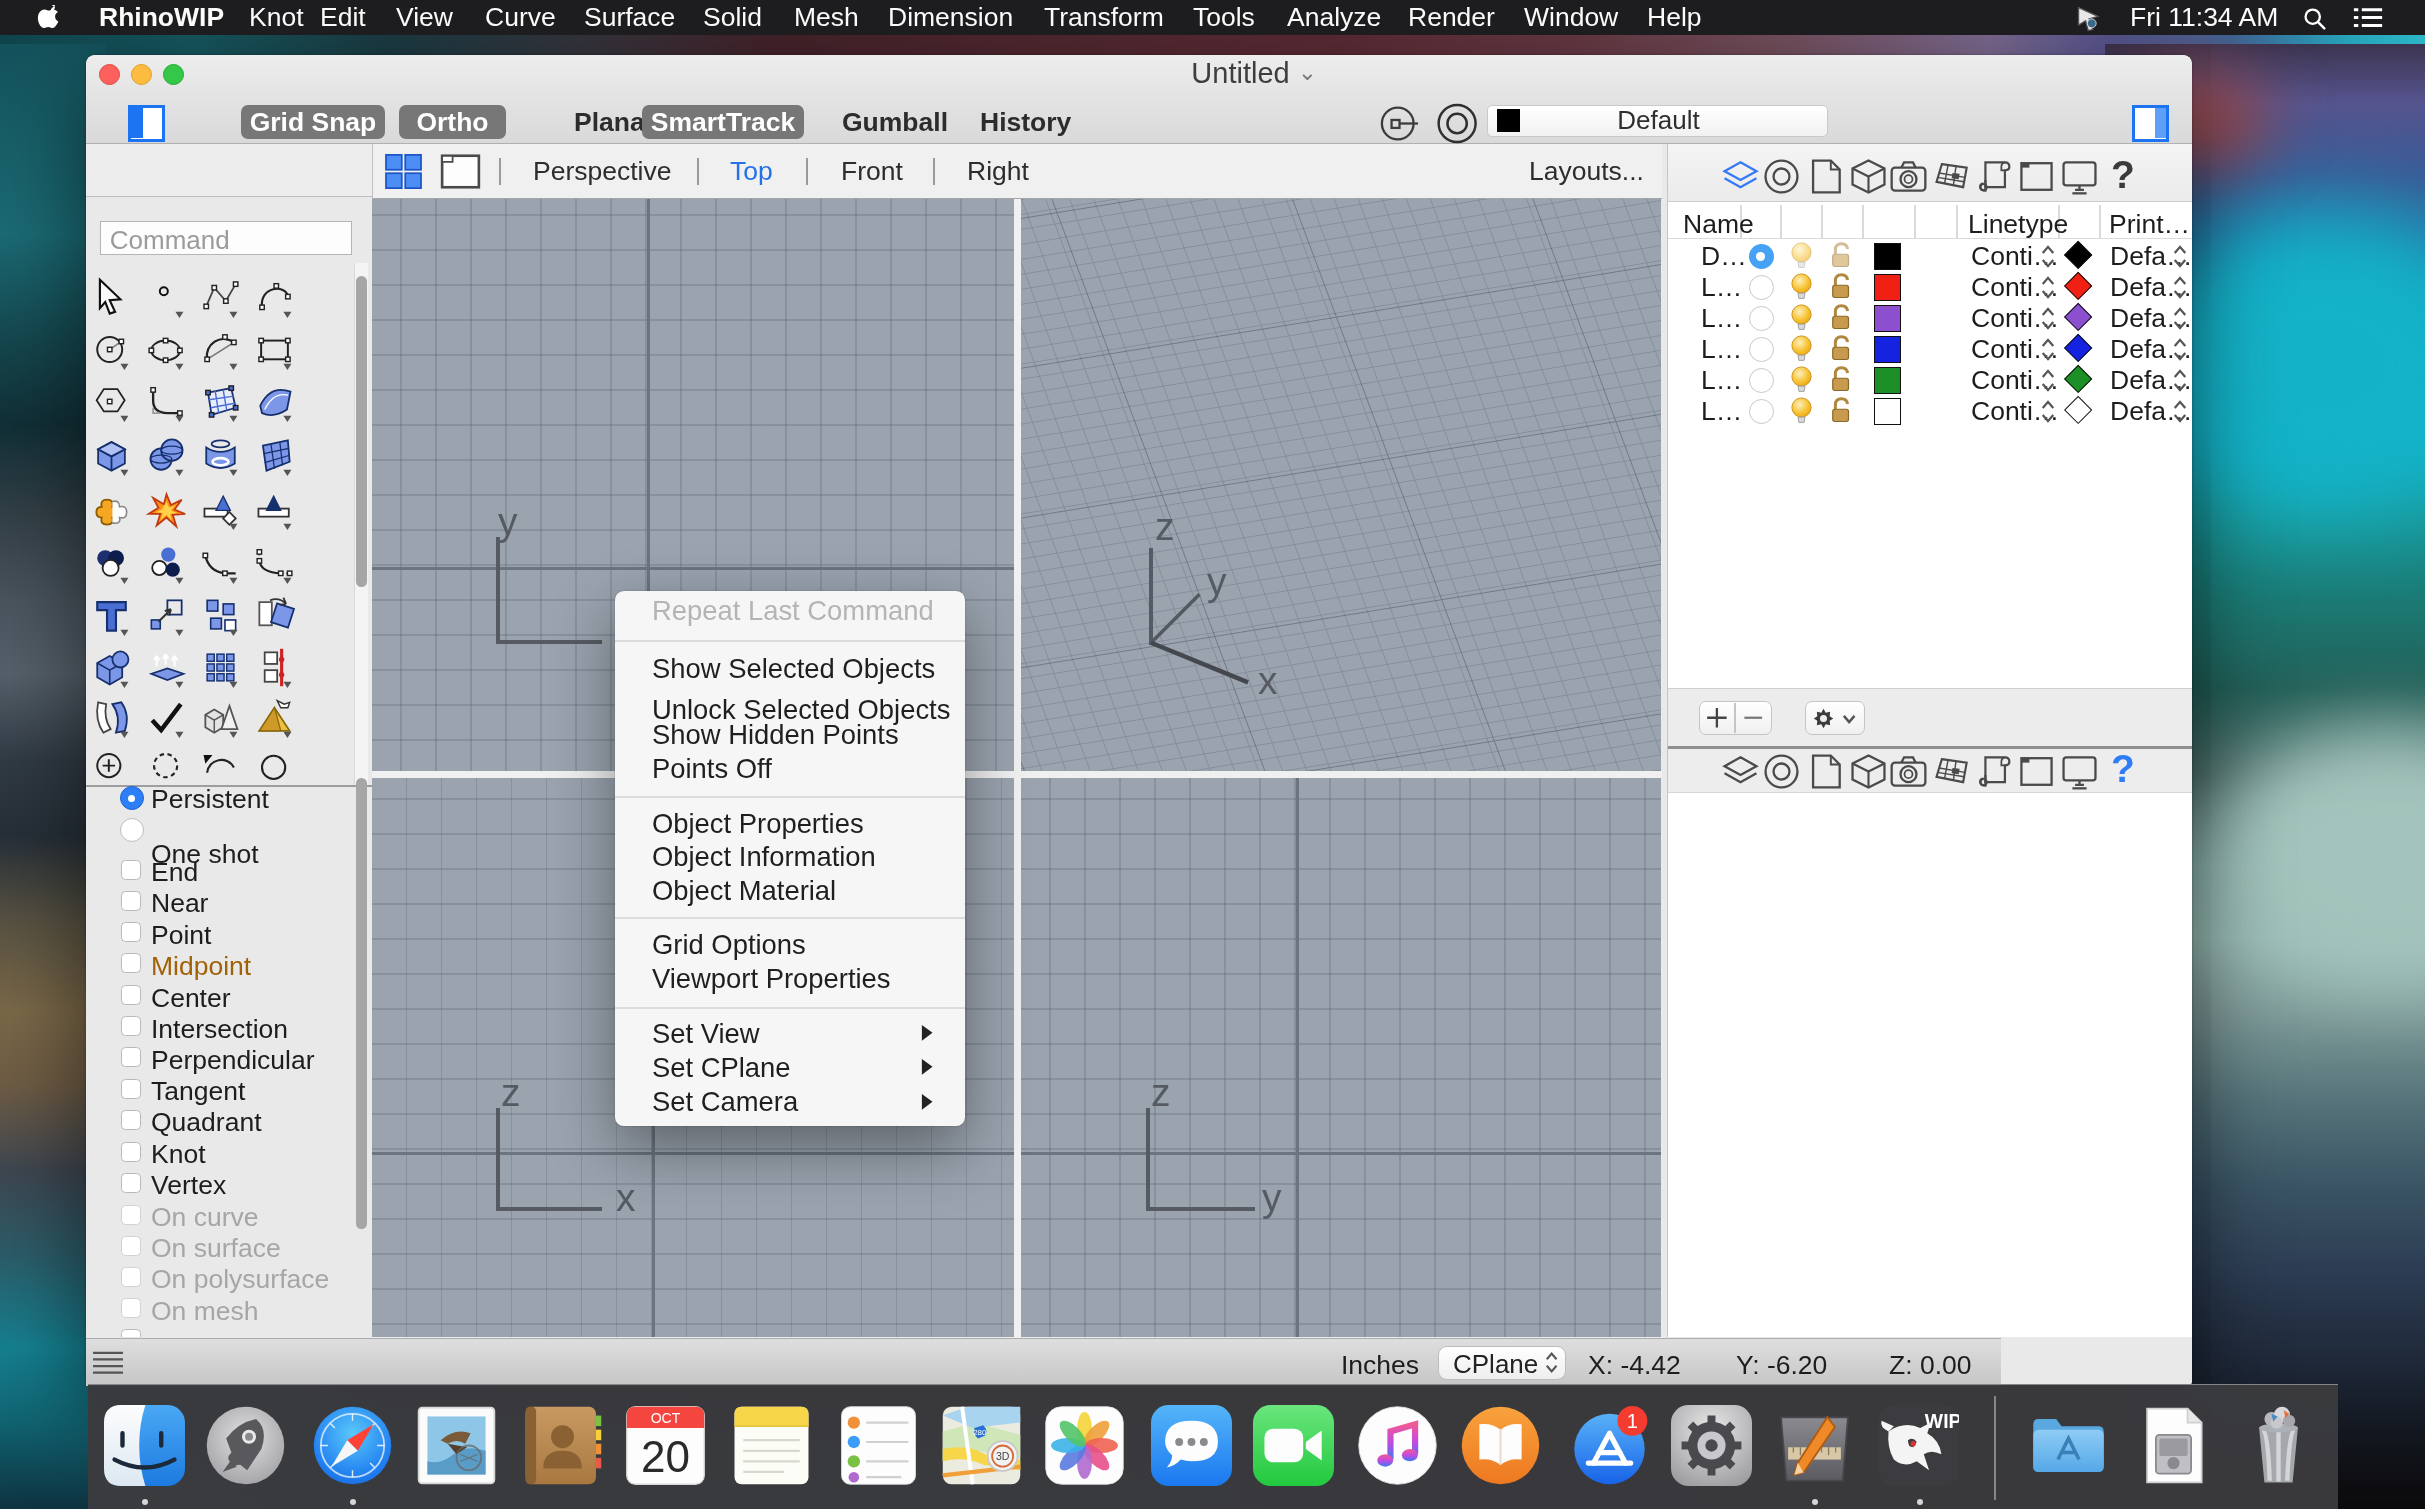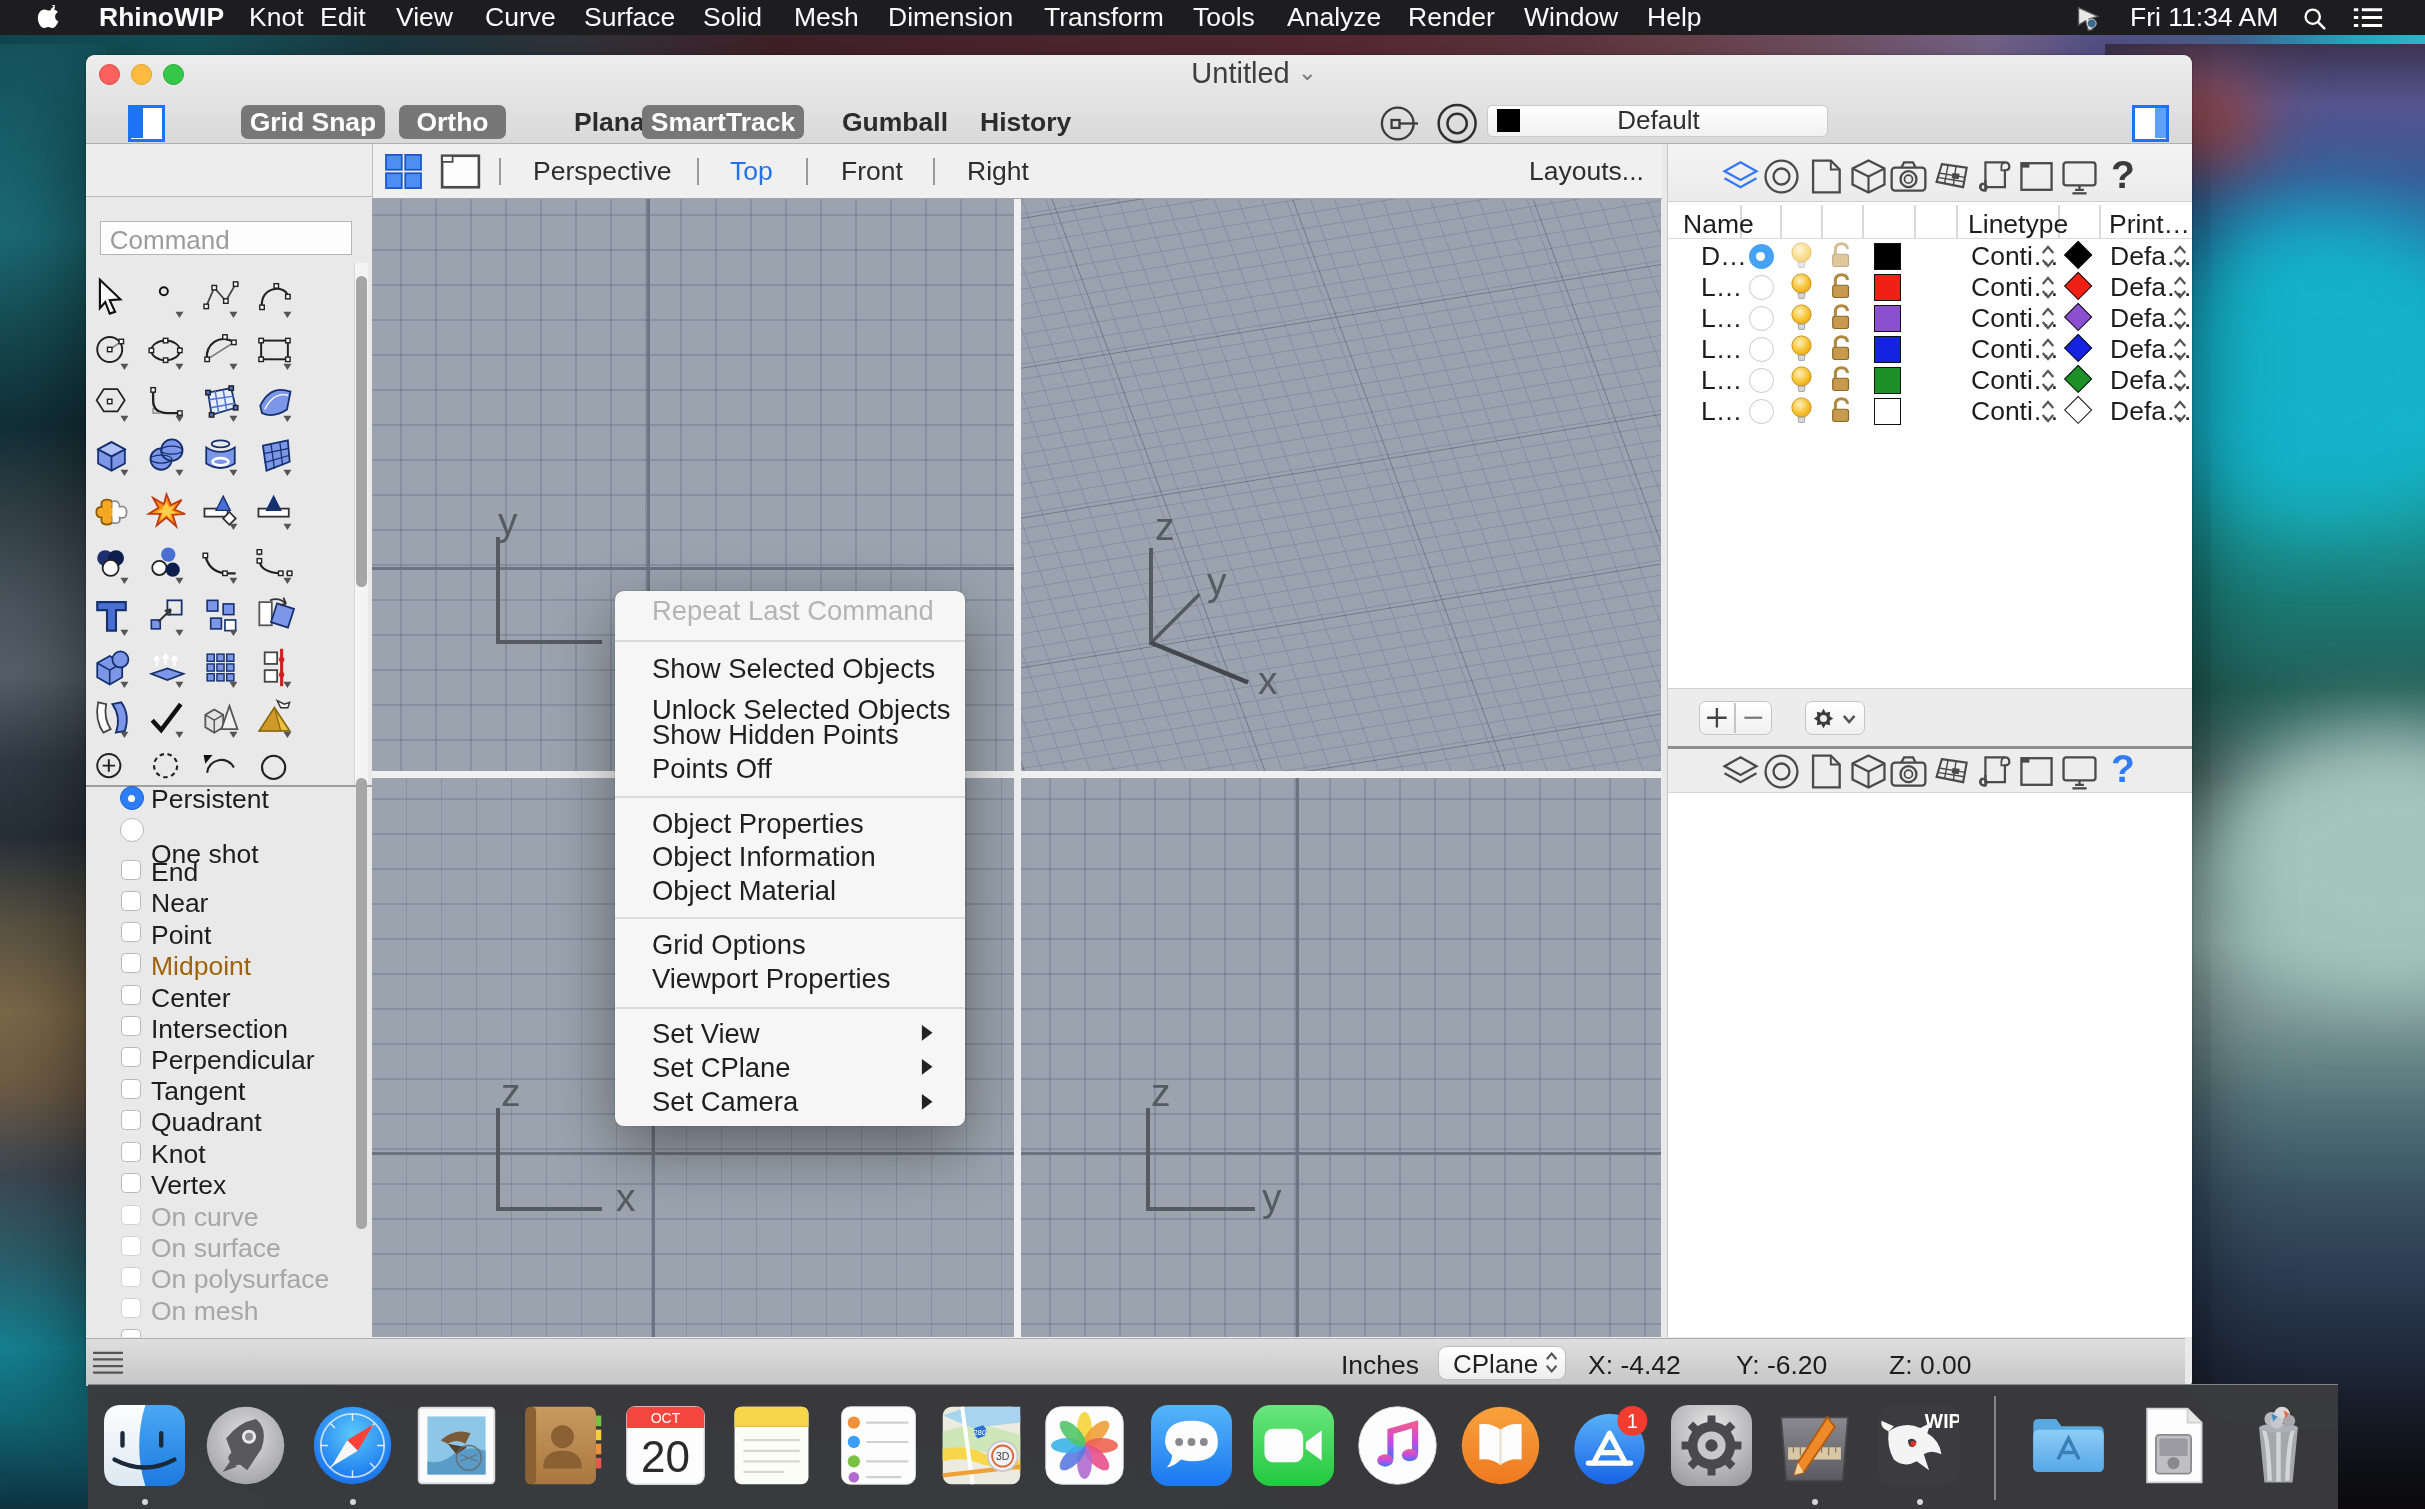--- a/index.html
+++ b/index.html
@@ -8,21 +8,21 @@
 #wall .blob { position:absolute; border-radius:50%; filter:blur(53px); }
 #menubar { position:absolute; left:0; top:0; width:2426px; height:35px; background:#1d1d1f; color:#fff; z-index:50; }
 #menubar .mi { position:absolute; top:0; height:35px; line-height:35px; font-size:26.5px; color:#fbfbfb; }
 #win { position:absolute; left:86px; top:55px; width:2106px; height:1330px; background:#e9e9e9; border-radius:8.8px 8.8px 3.5px 3.5px; box-shadow:0 35px 88px rgba(0,0,0,0.55), 0 0 2.7px rgba(0,0,0,0.35); z-index:10; }
 #titlebar { position:absolute; left:0; top:0; width:2106px; height:89px; background:linear-gradient(#ededed,#d9d9d9); border-bottom:1.8px solid #b0b0b0; border-radius:8.8px 8.8px 0 0; }
 .tl { position:absolute; top:8.8px; width:21px; height:21px; border-radius:50%; }
 #tabrow { position:absolute; left:286px; top:89px; width:1290px; height:55px; background:#f0f0f0; border-bottom:1.8px solid #a6a6a6; border-left:1.8px solid #c0c0c0; }
 #sidebar { position:absolute; left:0; top:89px; width:286px; height:1193px; background:#e9e9e9; overflow:hidden;padding-left:32px; }
 #vports { position:absolute; left:286px; top:144px; width:1290px; height:1139px; background:#ececec; overflow:hidden; }
 #rpanel { position:absolute; left:1581px; top:89px; width:525px; height:1193px; background:#fff; border-left:1.8px solid #c6c6c6; overflow:hidden; }
-#statusbar { position:absolute; left:0; top:1283px; width:2099px; height:48px; background:linear-gradient(#dedede,#c6c6c6); border-top:1.8px solid #adadad; }
+#statusbar { position:absolute; left:0; top:1283px; width:1915px; height:48px; background:linear-gradient(#dedede,#c6c6c6); border-top:1.8px solid #adadad; }
 .vp { position:absolute; background-color:#9aa3ae; }
 
 .axh { position:absolute; height:2.7px; background:#6b7480; }
 .axv { position:absolute; width:2.7px; background:#6b7480; }
 .aglyph { position:absolute; color:#565b63; font-size:39px; }
 .st { position:absolute; background:#565b63; }
 #ctxmenu { position:absolute; left:615px; top:591px; width:350px; height:535px; background:rgb(246,246,246); border-radius:8.8px; box-shadow:0 22px 62px rgba(0,0,0,0.4), 0 0 1.8px rgba(0,0,0,0.25); z-index:60; font-size:27.4px; color:#1f1f1f; }
 #ctxmenu .it { position:absolute; left:37px; white-space:nowrap; }
 #ctxmenu .sep { position:absolute; left:0; width:350px; height:1.8px; background:#dcdcdc; }
 #dock { position:absolute; left:88px; top:1384px; width:2250px; height:126px; background:rgba(59,59,62,0.96); border-top:1.8px solid #86868a; z-index:40; }

